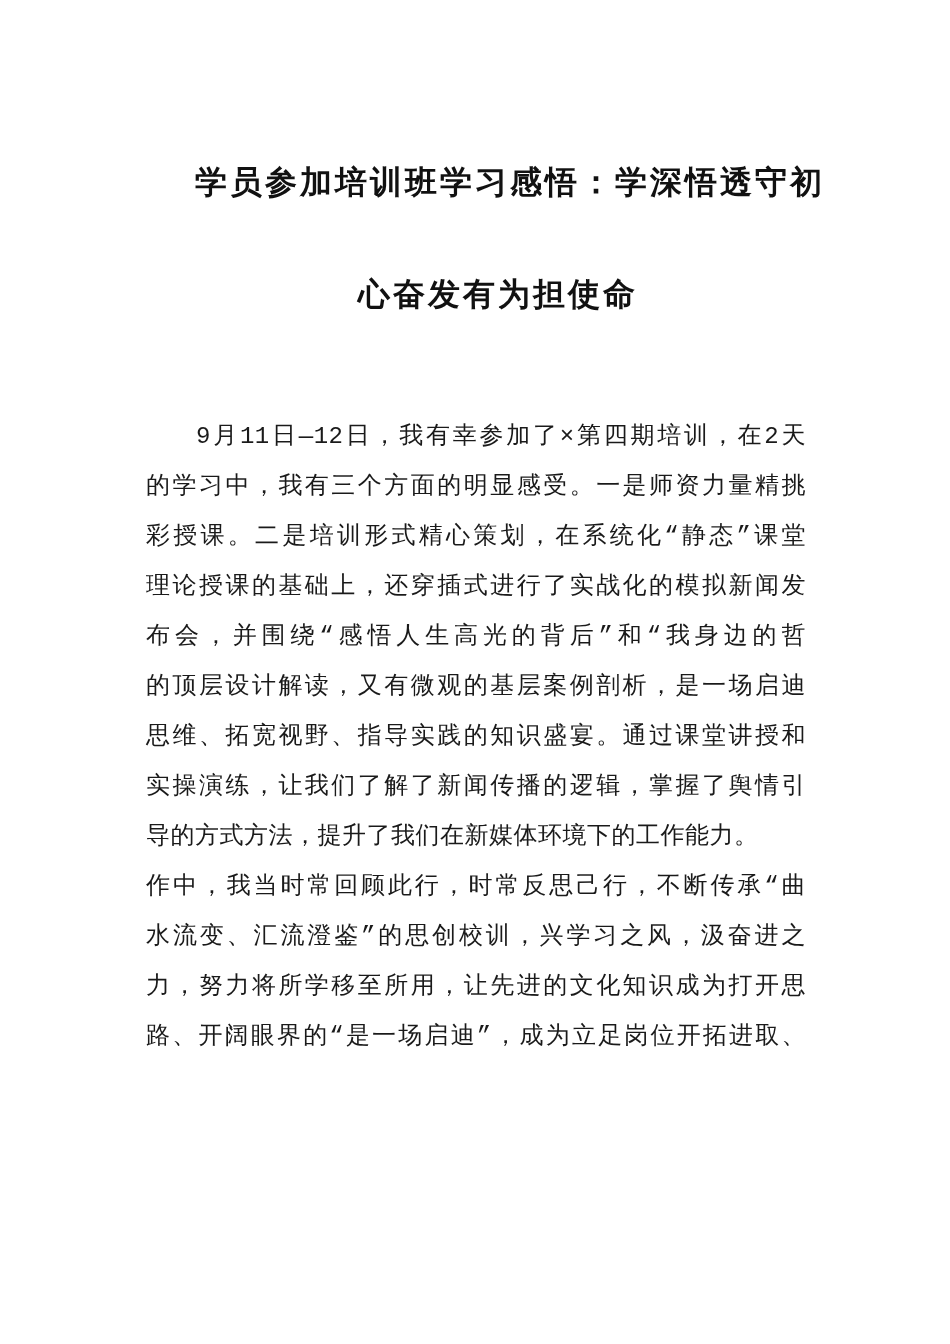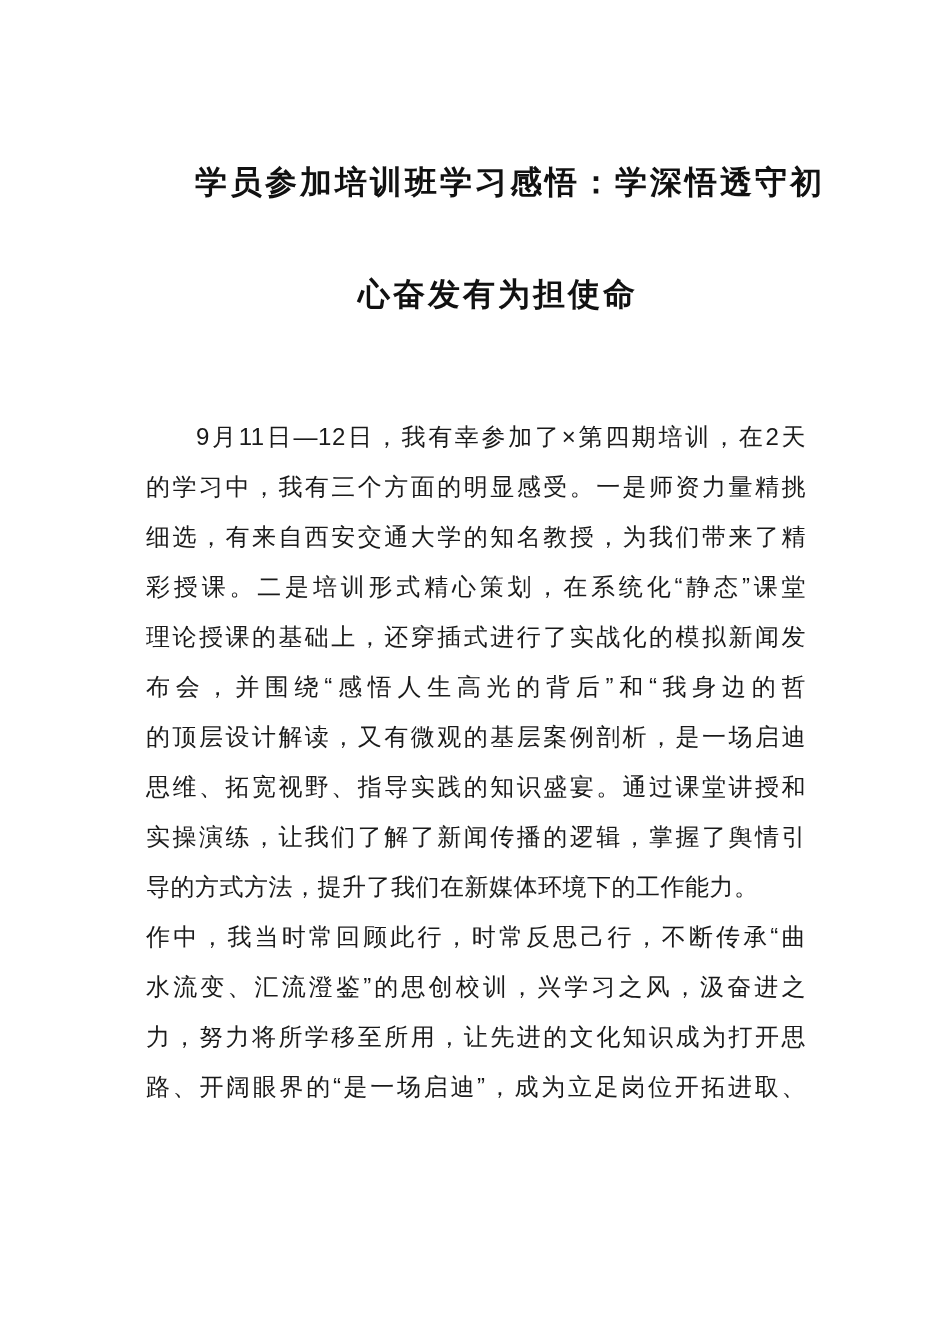--- a/index.html
+++ b/index.html
@@ -46,21 +46,21 @@
     }
     .line {
       height: 50px;
       line-height: 50px;
       font-size: 24px;
       white-space: nowrap;
       text-align: justify;
       text-align-last: justify;
       color: #1a1a1a;
       letter-spacing: 0.5px;
-      font-family: Liberation Sans, sans-serif;
+      font-family: Liberation Mono, monospace;
     }
     .line.indent {
       padding-left: 50px;
     }
     .line.last {
       text-align-last: left;
     }
     .para-gap {
       height: 0px;
     }
@@ -71,21 +71,20 @@
 <div class="page">
 
   <div class="title-line l1">学员参加培训班学习感悟：学深悟透守初</div>
   <div class="title-line l2">心奋发有为担使命</div>
 
   <div class="body-text">
 
     <div>
       <div class="line indent">9月11日—12日，我有幸参加了×第四期培训，在2天</div>
       <div class="line">的学习中，我有三个方面的明显感受。一是师资力量精挑</div>
-      <div class="line">细选，有来自西安交通大学的知名教授，为我们带来了精</div>
       <div class="line">彩授课。二是培训形式精心策划，在系统化“静态”课堂</div>
       <div class="line">理论授课的基础上，还穿插式进行了实战化的模拟新闻发</div>
       <div class="line">布会，并围绕“感悟人生高光的背后”和“我身边的哲</div>
       <div class="line">的顶层设计解读，又有微观的基层案例剖析，是一场启迪</div>
       <div class="line">思维、拓宽视野、指导实践的知识盛宴。通过课堂讲授和</div>
       <div class="line">实操演练，让我们了解了新闻传播的逻辑，掌握了舆情引</div>
       <div class="line last">导的方式方法，提升了我们在新媒体环境下的工作能力。</div>
     </div>
 
     <div class="para-gap"></div>

